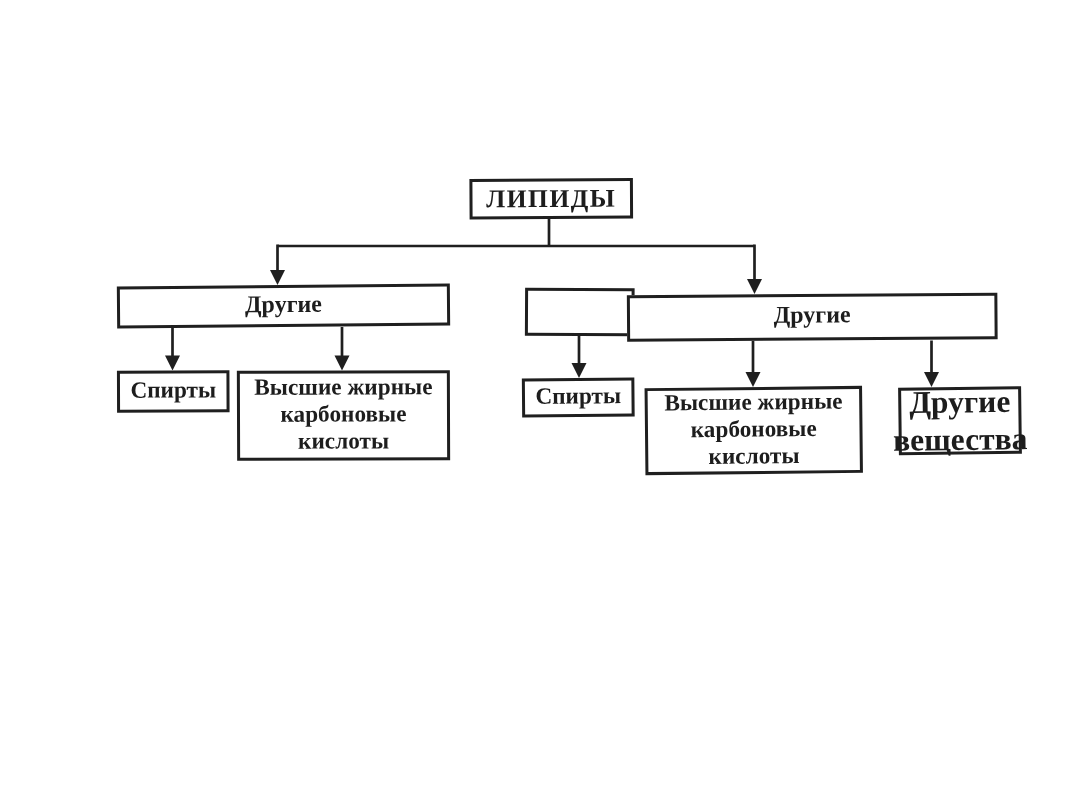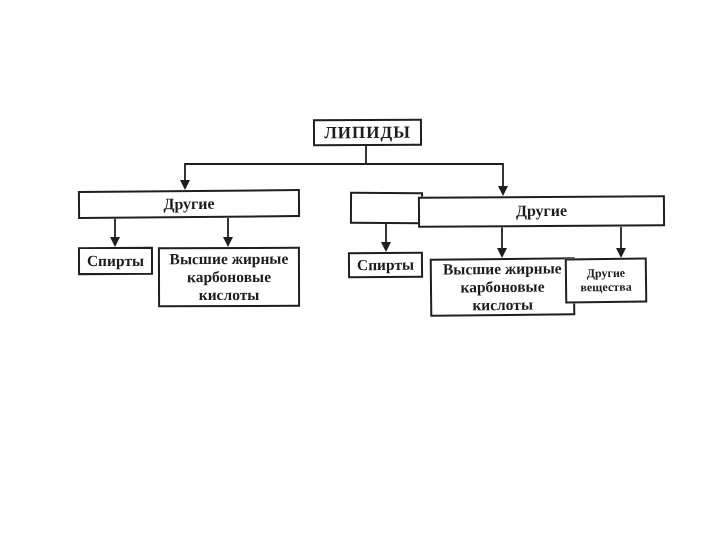--- a/index.html
+++ b/index.html
@@ -16,21 +16,21 @@
   }
   .box span{display:block;}
   #root-box{left:313px;top:119px;width:109px;height:27px;font-size:17px;letter-spacing:1px;transform:rotate(-0.3deg);}
   #branch-simple{left:78px;top:190px;width:222px;height:28px;font-size:16px;transform:rotate(-0.5deg);}
   #branch-complex-overlap{left:350px;top:192px;width:73px;height:32px;transform:rotate(0.3deg);}
   #branch-complex{left:418px;top:196px;width:247px;height:31px;font-size:16px;transform:rotate(-0.4deg);}
   #node-alcohols-simple{left:78px;top:247px;width:75px;height:28px;font-size:15.5px;transform:rotate(-0.2deg);}
   #node-fatty-simple{left:158px;top:247px;width:142px;height:60px;font-size:15.5px;transform:rotate(-0.2deg);}
   #node-alcohols-complex{left:348px;top:252px;width:75px;height:26px;font-size:15.5px;transform:rotate(-0.5deg);}
   #node-fatty-complex{left:430px;top:258px;width:145px;height:58px;font-size:15.5px;transform:rotate(-0.6deg);}
-  #node-other-substances{left:565px;top:258px;width:82px;height:45px;font-size:12px;transform:rotate(-0.7deg);}
+  #node-other-substances{left:599px;top:258px;width:82px;height:45px;font-size:21px;transform:rotate(-0.7deg);}
 </style>
 </head>
 <body>
 
 <div class="stage">
 
   <svg class="connectors" width="720" height="540" viewBox="0 0 720 540">
     <g stroke="#1f1f1f" stroke-width="1.8" fill="none">
       <line x1="366" y1="145" x2="366" y2="164"></line>
       <line x1="185" y1="164" x2="503" y2="164"></line>

